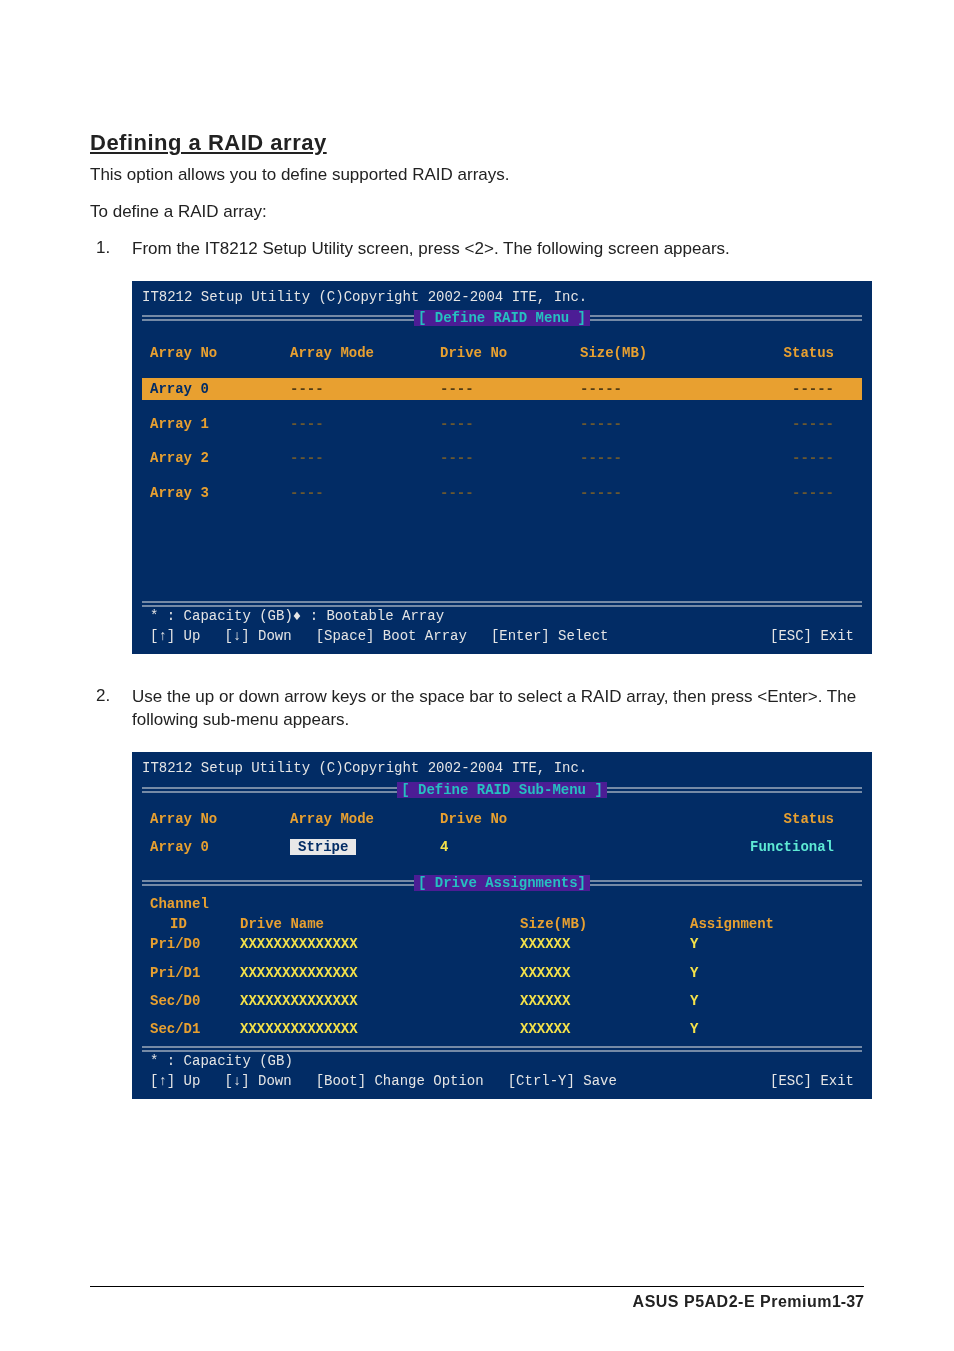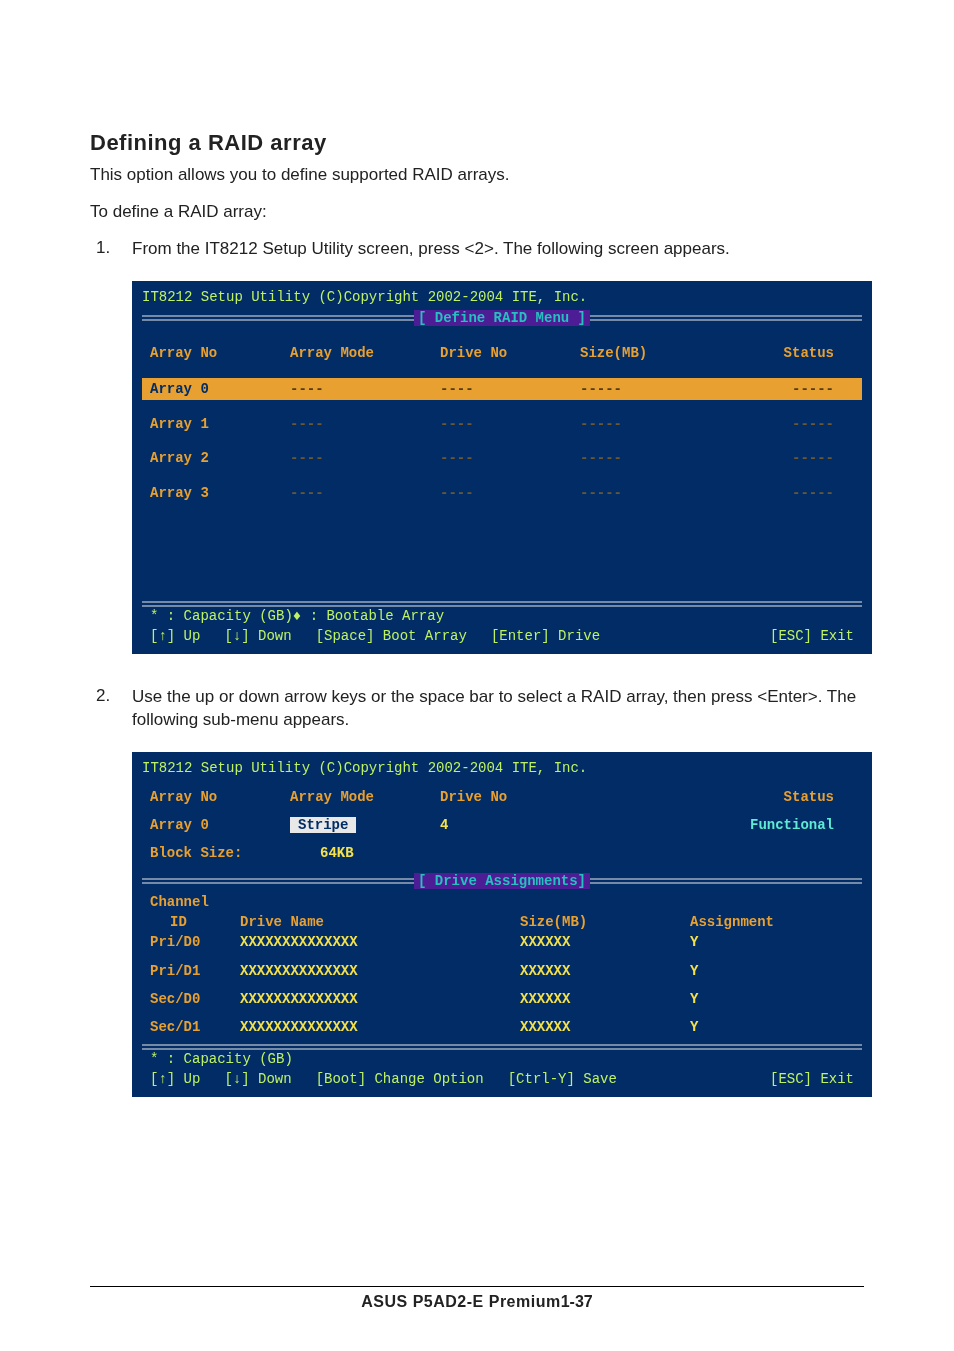--- a/index.html
+++ b/index.html
@@ -12,28 +12,29 @@
     height: 1351px;
     padding: 130px 90px 40px 90px;
     position: relative;
   }
   h2 {
     font-family: Arial, Helvetica, sans-serif;
     font-weight: 900;
     font-size: 22px;
     margin-bottom: 8px;
     letter-spacing: 0.5px;
+    text-decoration: underline;
   }
   .body-text { margin-bottom: 14px; line-height: 1.35; }
   .step { display: flex; margin-bottom: 14px; margin-left: 6px; }
   .step-num { width: 36px; flex: 0 0 36px; }
   .step-text { flex: 1; line-height: 1.35; }
   .term { display: inline-block; width: 740px; background: #022c65; color: #e0e0e0; font-family: 'Courier New', monospace; font-size: 14px; line-height: 1.45; margin: 6px 0 12px 42px; }
   .term-inner { padding: 6px 10px 8px 10px; }
-  .t-white { color: #bef264; }
+  .t-white { color: #e5e5e5; }
   .t-orange { color: #e8a030; font-weight: bold; }
   .t-yellow { color: #f5e24a; font-weight: bold; }
   .t-dim { color: #6b5830; font-weight: bold; }
   .t-red { color: #5eead4; font-weight: bold; }
   .hl-white { background: #e8e8e8; color: #022c65; padding: 0 8px; font-weight: bold; }
   .rule { position: relative; text-align: center; margin: 1px 0; }
   .rule::before { content: ""; position: absolute; left: 0; right: 0; top: 50%; border-top: 2px solid #e8e8e8; }
   .rule-d::before { content: ""; position: absolute; left: 0; right: 0; top: 50%; height: 3px; border-top: 1px solid #e8e8e8; border-bottom: 1px solid #e8e8e8; transform: translateY(-50%); }
   .rule-label { position: relative; background: #4c1d95; padding: 0 4px; color: #e8e8e8; }
   .rule-label.cyan { color: #25c0c0; font-weight: bold; }
@@ -44,21 +45,21 @@
   .row-sel .t-dim { color: #533d15; }
   .spacer { height: 14px; }
   .big-spacer { height: 100px; }
   .footer-bar { display:flex; justify-content: flex-start; padding: 2px 8px 0 8px; }
   .footer-line { display:flex; gap: 0; padding: 0 8px; justify-content: center; }
   .footer-item { margin-right: 24px; }
   .drv-row { display:flex; padding: 0 8px; }
   .d1 { width: 90px; } .d2 { width: 280px; } .d3 { width: 170px; } .d4 { flex:1; padding-right: 20px; }
   .page-footer { position: absolute; left: 90px; right: 90px; bottom: 40px; }
   .page-footer hr { border: none; border-top: 1px solid #000; margin-bottom: 6px; }
-  .page-footer-row { display:flex; justify-content: center; font-size: 16px; }
+  .page-footer-row { display:flex; justify-content: flex-end; font-size: 16px; }
   .pf-left { font-weight: 900; font-family: Arial, sans-serif; letter-spacing: 0.5px; }
   .pf-right { font-weight: 900; font-family: Arial, sans-serif; }
 </style>
 </head>
 <body>
 
 
 
 <h2>Defining a RAID array</h2>
 <p class="body-text">This option allows you to define supported RAID arrays.</p>
@@ -122,58 +123,57 @@
     <div class="big-spacer"></div>
     <div class="rule rule-d"></div>
     <div class="footer-bar">
       <span class="t-white">* : Capacity (GB)</span>
       <span class="t-white">♦ : Bootable Array</span>
     </div>
     <div class="footer-line">
       <span class="footer-item t-white">[↑] Up</span>
       <span class="footer-item t-white">[↓] Down</span>
       <span class="footer-item t-white">[Space] Boot Array</span>
-      <span class="footer-item t-white">[Enter] Drive</span>
+      <span class="footer-item t-white">[Enter] Select</span>
       <span class="footer-item t-white" style="margin-left:auto;margin-right:0;">[ESC] Exit</span>
     </div>
   </div>
 </div>
 
 <div style="height:20px"></div>
 
 <div class="step">
   <div class="step-num">2.</div>
   <div class="step-text">Use the up or down arrow keys or the space bar to select a RAID array,  then press &lt;Enter&gt;. The following sub-menu appears.</div>
 </div>
 
 
 <div class="term">
   <div class="term-inner">
     <div class="t-white">IT8212 Setup Utility (C)Copyright 2002-2004 ITE, Inc.</div>
+    <div class="rule rule-d">
+      <span class="rule-label cyan">[ Define RAID Sub-Menu ]</span>
+    </div>
     <div style="height:8px"></div>
     <div class="row">
       <span class="c1 t-orange">Array No</span>
       <span class="c2 t-orange">Array Mode</span>
       <span class="c3 t-orange">Drive No</span>
       <span class="c4"></span>
       <span class="c5 t-orange">Status</span>
     </div>
     <div style="height:8px"></div>
     <div class="row">
       <span class="c1 t-orange">Array 0</span>
       <span class="c2"><span class="hl-white">Stripe</span></span>
       <span class="c3 t-yellow">4</span>
       <span class="c4"></span>
       <span class="c5 t-red">Functional</span>
     </div>
     <div style="height:8px"></div>
-    <div class="row">
-      <span class="c1 t-orange">Block Size:</span>
-      <span class="c2 t-yellow" style="padding-left:30px;">64KB</span>
-    </div>
     <div style="height:6px"></div>
     <div class="rule rule-d">
       <span class="rule-label cyan">[ Drive Assignments]</span>
     </div>
     <div class="drv-row">
         <span class="d1 t-orange">Channel</span>
       </div>
     <div class="drv-row">
       <span class="d1 t-orange" style="padding-left:20px">ID</span>
       <span class="d2 t-orange">Drive Name</span>

